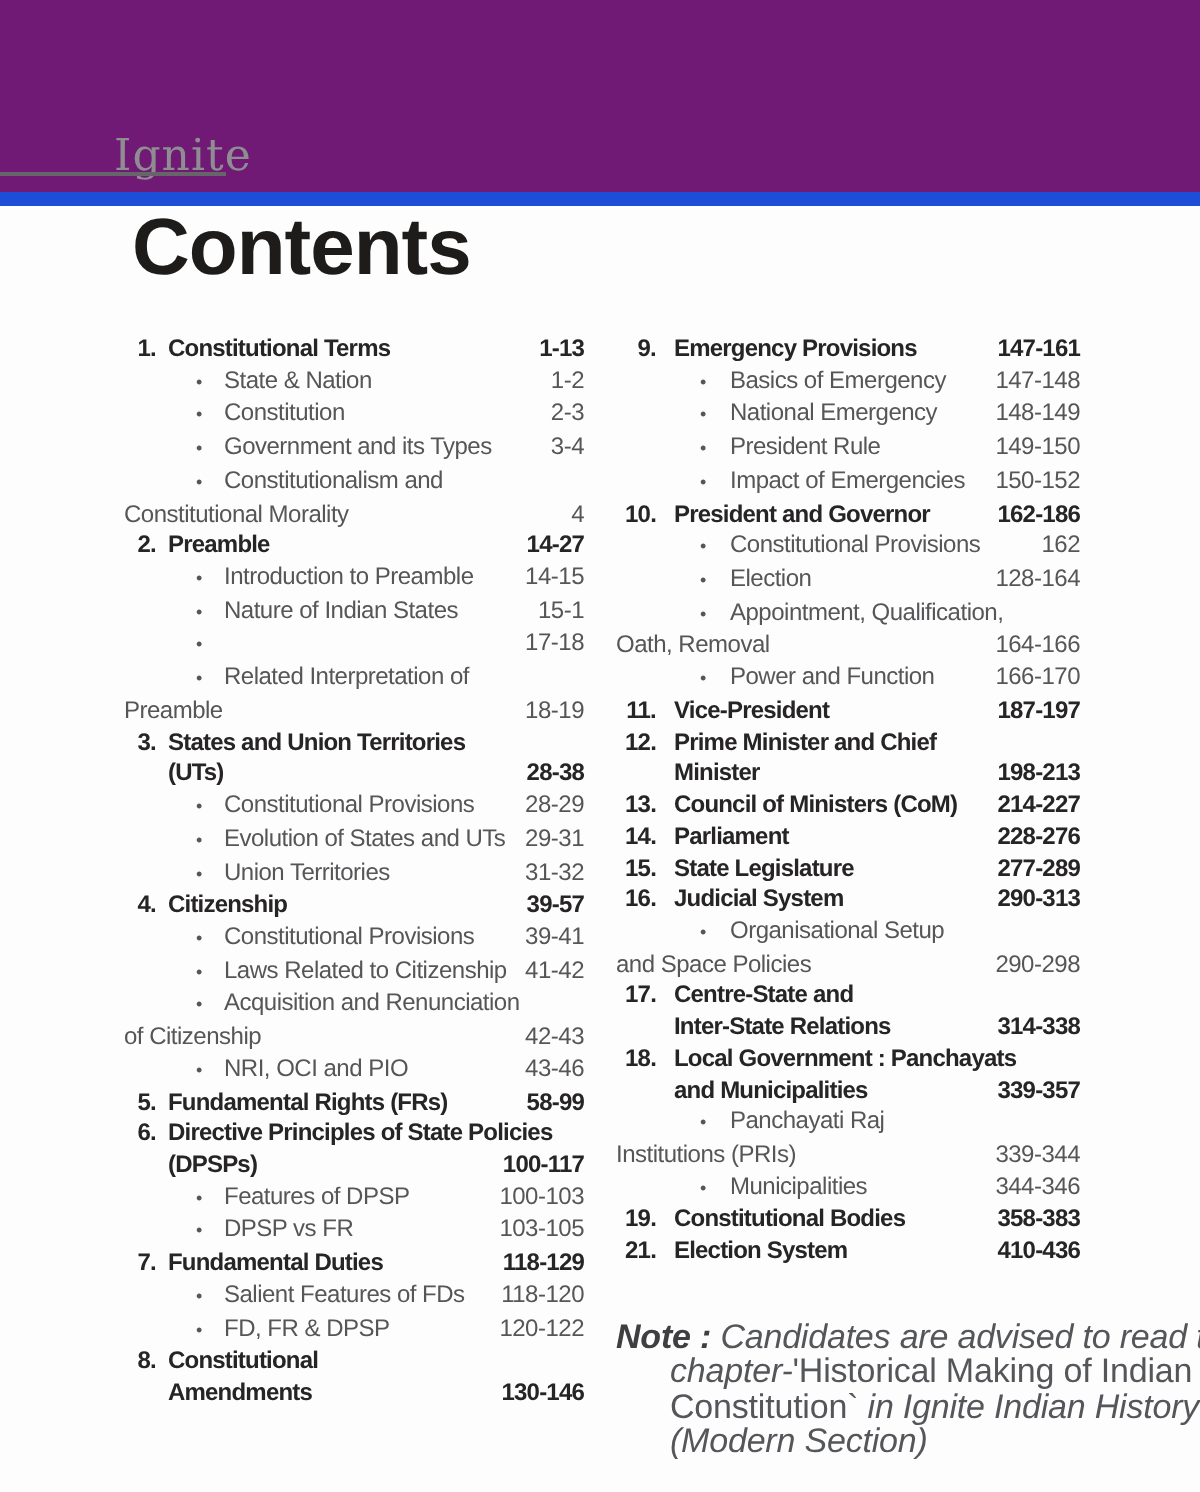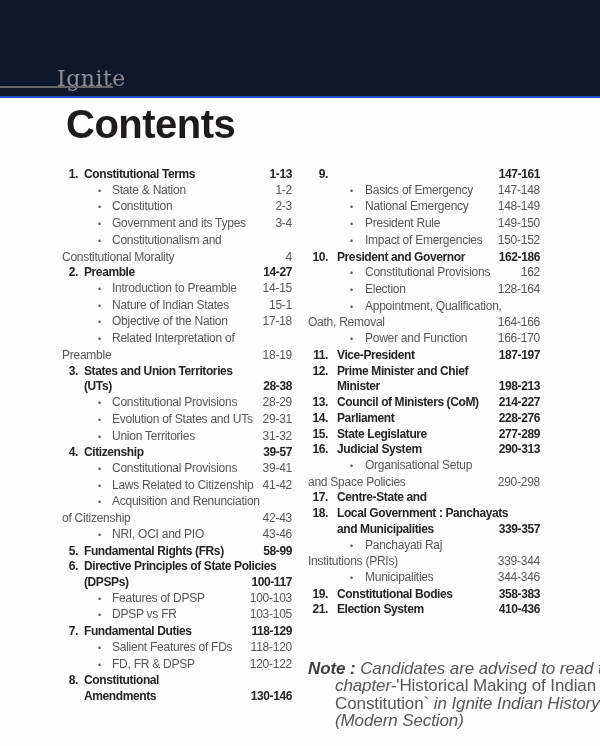--- a/index.html
+++ b/index.html
@@ -1,21 +1,21 @@
 <!DOCTYPE html>
 <html><head>
 <meta charset="utf-8">
 <style>
   html,body { margin:0; padding:0; }
   body { font-family: "Liberation Sans", sans-serif; background:#ffffff; }
   .page { position:relative; width:600px; height:746px; background:#fdfdfd; overflow:hidden; }
 
   
   .band { position:absolute; left:0; top:0; width:600px; height:96px;
-          background:#0f172a; border-bottom:2px solid #1d4ed8; }
+          background:#701a75; border-bottom:7px solid #1d4ed8; }
   .brand { position:absolute; left:57px; bottom:6px; font-family:"DejaVu Serif", serif;
            font-size:22px; line-height:1; color:#8e8e92; letter-spacing:0.5px; }
   .brand-rule { position:absolute; left:0; top:86px; width:113px; height:2px; background:#66666a; }
 
   
   .title { position:absolute; left:66px; top:104px; font-size:40px; font-weight:700;
            color:#1d1c1a; letter-spacing:-0.5px; line-height:1; }
 
   
   .col { position:absolute; top:167px; font-size:12px; line-height:15.72px; }
@@ -94,21 +94,20 @@
         <span class="text">Introduction to Preamble</span>
         <span class="pages">14-15</span>
       </div>
       <div class="line sub">
         <span class="bullet">•</span>
         <span class="text">Nature of Indian States</span>
         <span class="pages">15-1</span>
       </div>
       <div class="line sub">
         <span class="bullet">•</span>
-        <span class="text">Objective of the Nation</span>
         <span class="pages">17-18</span>
       </div>
       <div class="line sub">
         <span class="bullet">•</span>
         <span class="text">Related Interpretation of</span>
       </div>
       <div class="line sub cont-sub">
         <span class="text">Preamble</span>
         <span class="pages">18-19</span>
       </div>
@@ -206,20 +205,21 @@
         <span class="text">Constitutional</span>
       </div>
       <div class="line ch cont-ch">
         <span class="text">Amendments</span>
         <span class="pages">130-146</span>
       </div>
     </div>
   <div class="col col-right">
       <div class="line ch">
         <span class="num">9.</span>
+        <span class="text">Emergency Provisions</span>
         <span class="pages">147-161</span>
       </div>
       <div class="line sub">
         <span class="bullet">•</span>
         <span class="text">Basics of Emergency</span>
         <span class="pages">147-148</span>
       </div>
       <div class="line sub">
         <span class="bullet">•</span>
         <span class="text">National Emergency</span>
@@ -300,20 +300,24 @@
         <span class="bullet">•</span>
         <span class="text">Organisational Setup</span>
       </div>
       <div class="line sub cont-sub">
         <span class="text">and Space Policies</span>
         <span class="pages">290-298</span>
       </div>
       <div class="line ch">
         <span class="num">17.</span>
         <span class="text">Centre-State and</span>
+      </div>
+      <div class="line ch cont-ch">
+        <span class="text">Inter-State Relations</span>
+        <span class="pages">314-338</span>
       </div>
       <div class="line ch">
         <span class="num">18.</span>
         <span class="text">Local Government : Panchayats</span>
       </div>
       <div class="line ch cont-ch">
         <span class="text">and Municipalities</span>
         <span class="pages">339-357</span>
       </div>
       <div class="line sub">

